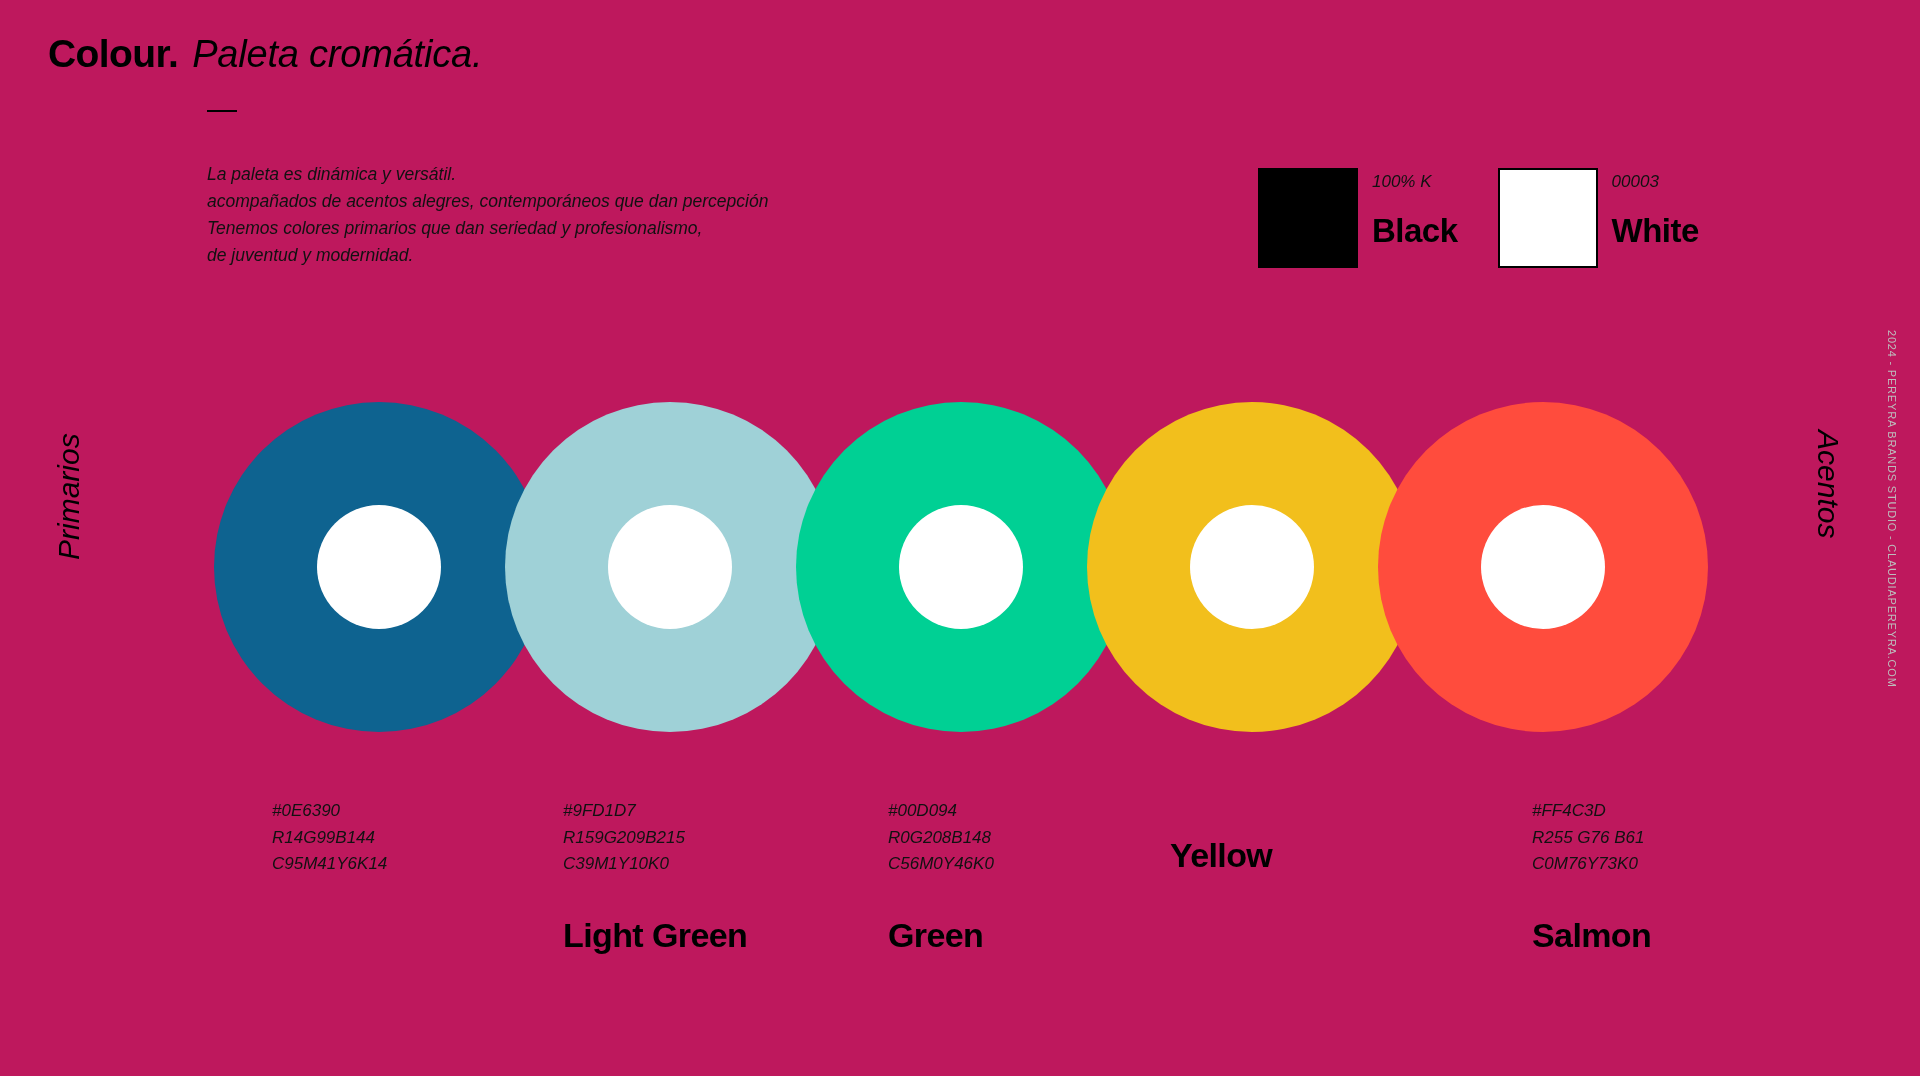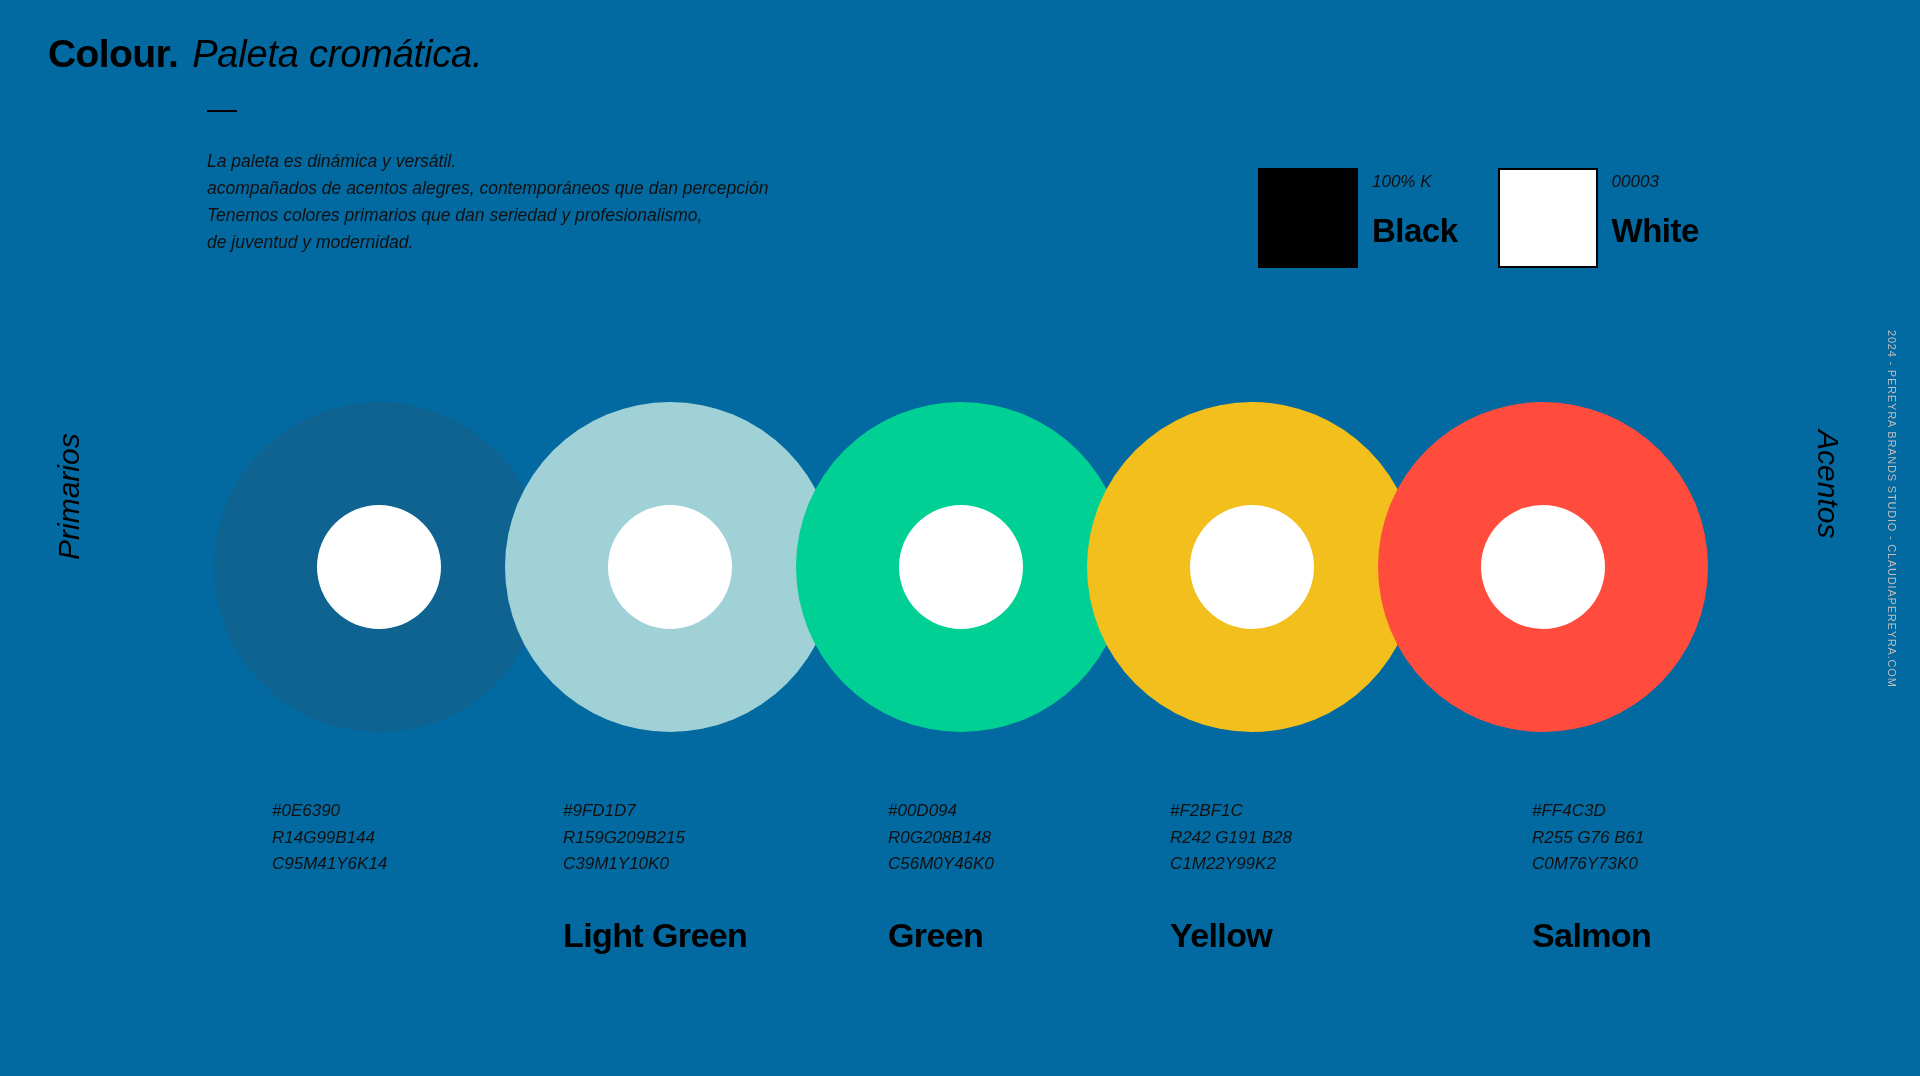--- a/index.html
+++ b/index.html
@@ -7,21 +7,21 @@
     width: 1920px;
     height: 1076px;
     background: #ffffff;
     font-family: "Liberation Sans", sans-serif;
     overflow: hidden;
   }
   .page {
     position: relative;
     width: 1920px;
     height: 1076px;
-    background: #0369a1;
+    background: #be185d;
   }
 
   
   .header {
     position: absolute;
     left: 48px;
     top: 32px;
     display: flex;
     align-items: baseline;
     gap: 14px;
@@ -47,21 +47,21 @@
     top: 110px;
     width: 30px;
     height: 2px;
     background: #000;
   }
 
   
   .intro {
     position: absolute;
     left: 207px;
-    top: 148px;
+    top: 161px;
     width: 720px;
     font-size: 17.5px;
     font-style: italic;
     line-height: 27px;
     color: #111;
   }
   .intro p { margin: 0; }
 
   
   .neutrals {
@@ -266,25 +266,20 @@
   <div class="swatch-info" id="info-2" style="left:888px;">
     <div class="swatch-codes">
       <div>#00D094</div>
       <div>R0G208B148</div>
       <div>C56M0Y46K0</div>
     </div>
     <div class="swatch-name">Green</div>
   </div>
 
   <div class="swatch-info" id="info-3" style="left:1170px;">
-    <div class="swatch-codes">
-      <div>#F2BF1C</div>
-      <div>R242 G191 B28</div>
-      <div>C1M22Y99K2</div>
-    </div>
     <div class="swatch-name">Yellow</div>
   </div>
 
   <div class="swatch-info" id="info-4" style="left:1532px;">
     <div class="swatch-codes">
       <div>#FF4C3D</div>
       <div>R255 G76 B61</div>
       <div>C0M76Y73K0</div>
     </div>
     <div class="swatch-name">Salmon</div>

